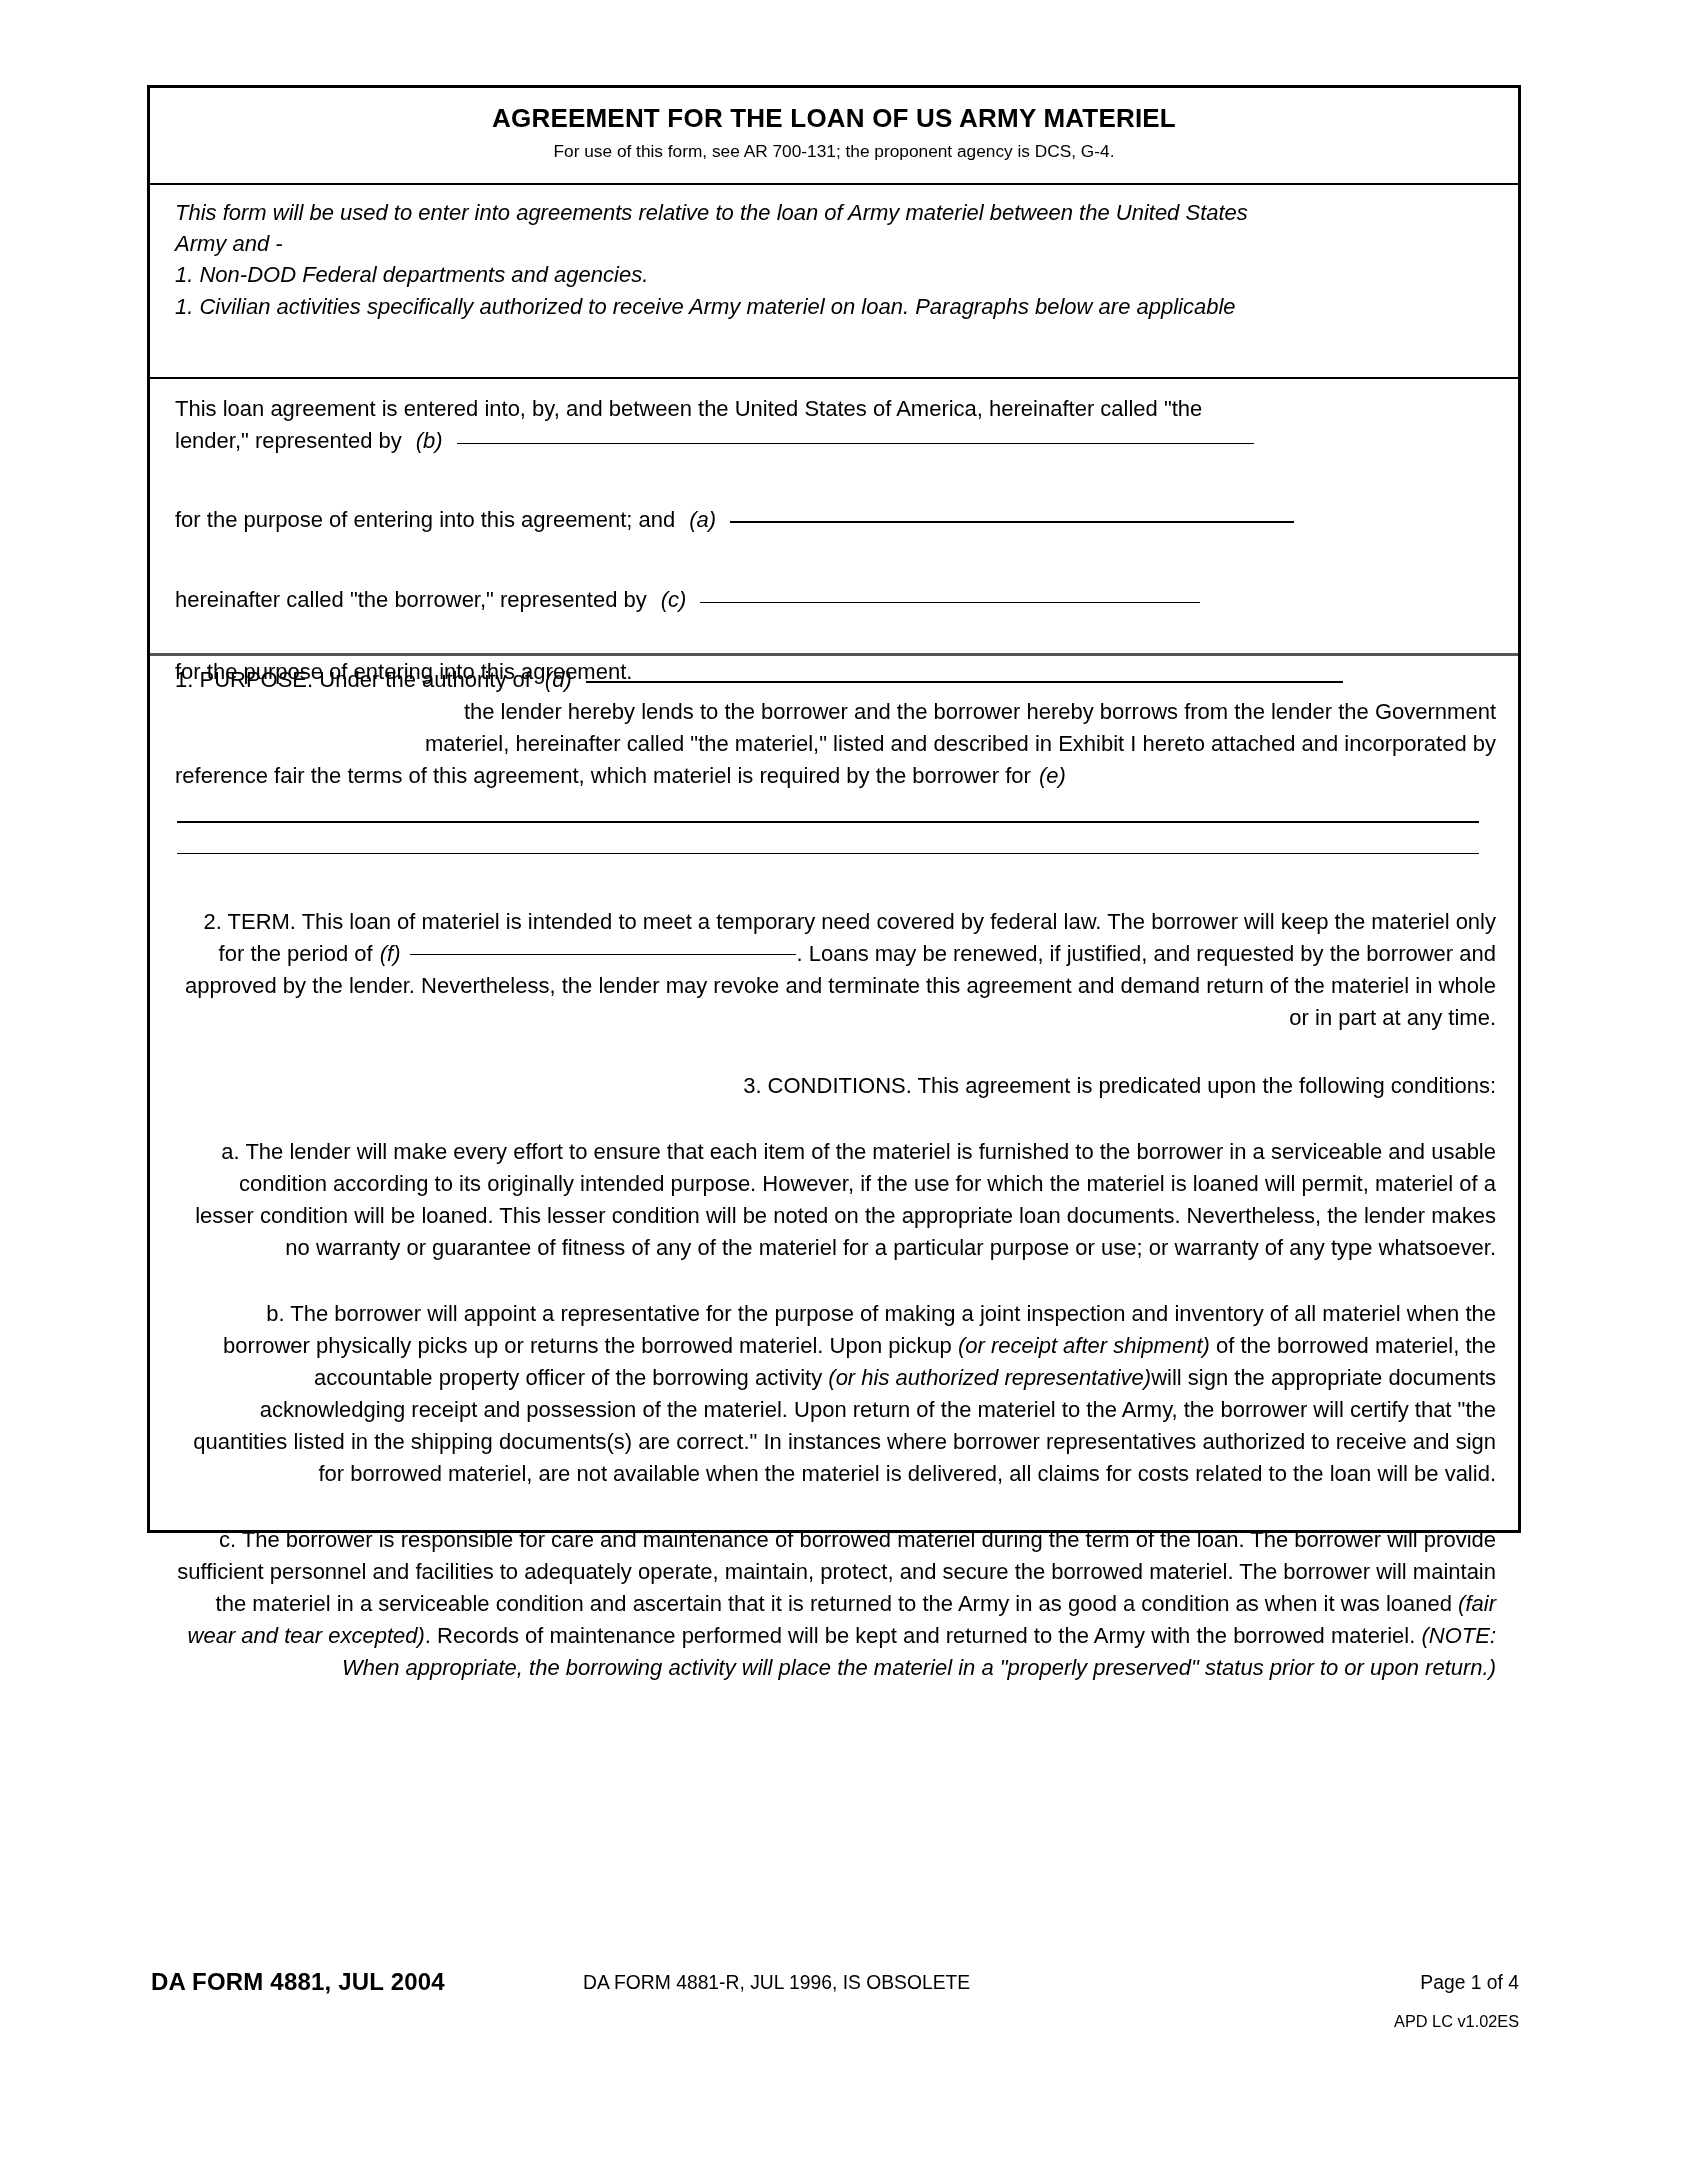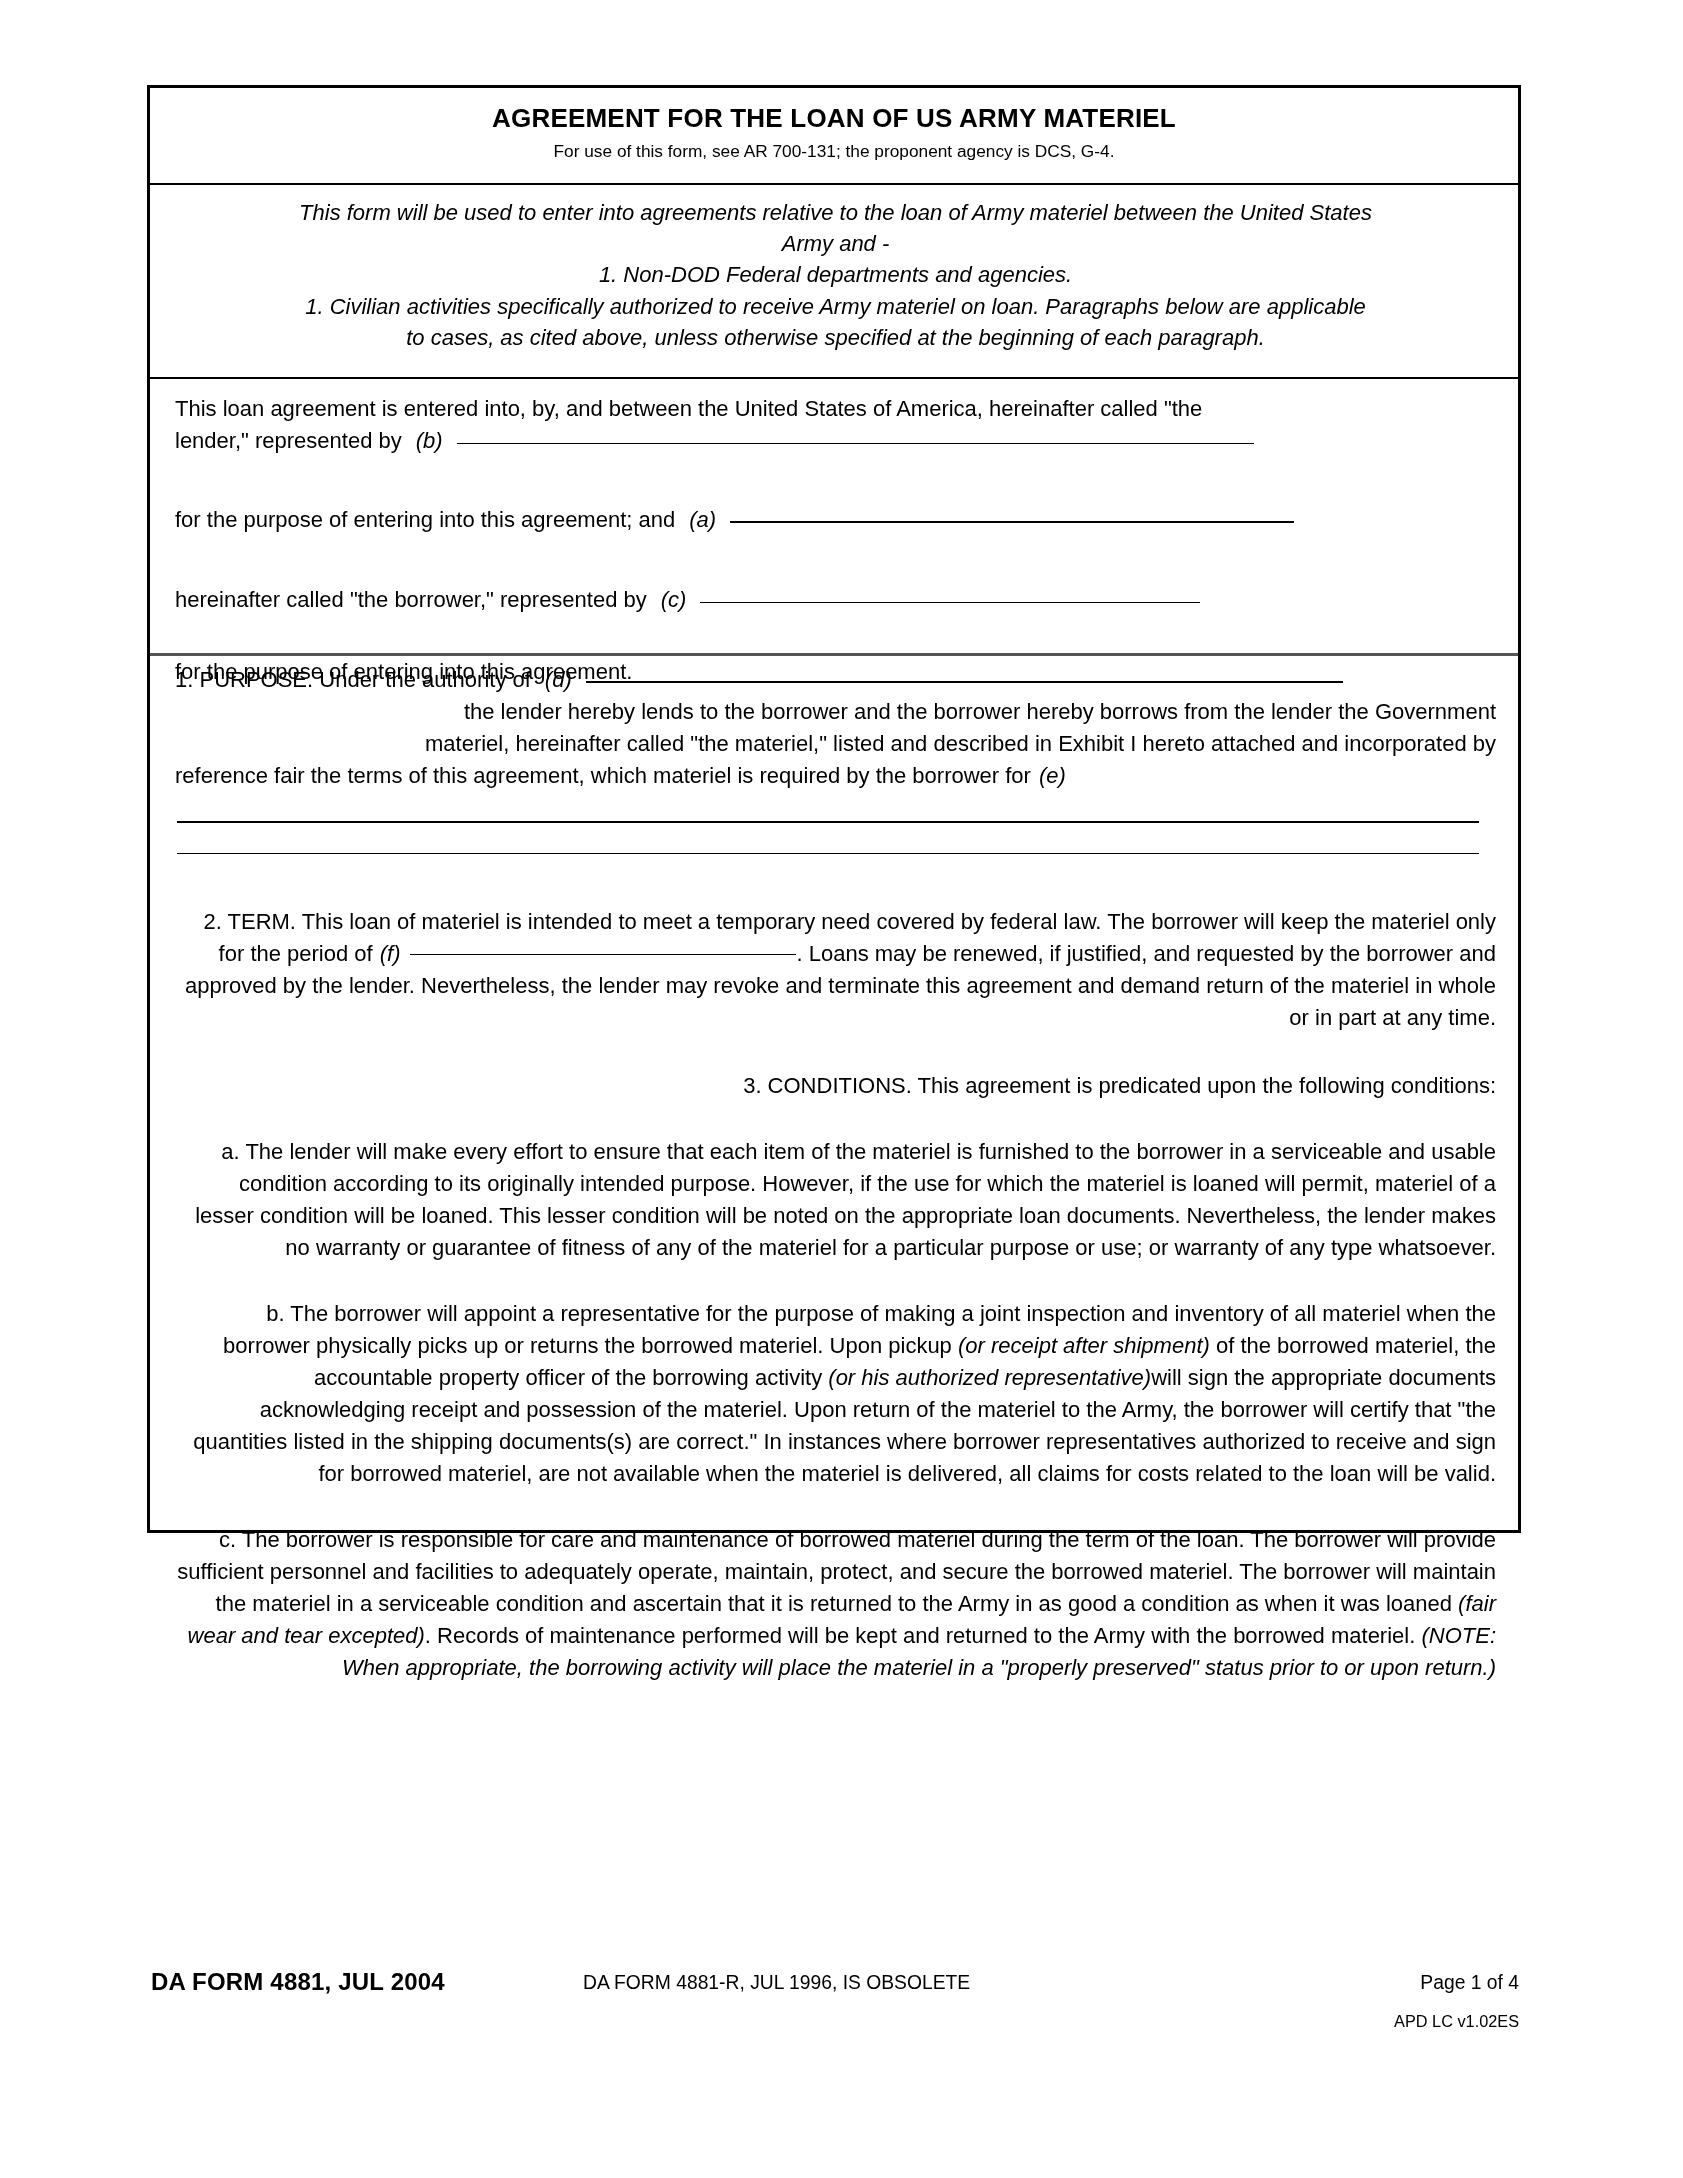--- a/index.html
+++ b/index.html
@@ -56,21 +56,20 @@
     line-height: 1.3;
     margin-top: 6px;
   }
 
   
   .intro-block {
     border-bottom: 2px solid #000;
     padding: 12px 22px 12px 25px;
     box-sizing: border-box;
     height: 194px;
-    text-align: center;
   }
   .intro-line {
     font-style: italic;
     font-size: 22px;
     line-height: 1.42;
     white-space: nowrap;
   }
 
   
   .parties-block {
@@ -186,21 +185,20 @@
     <div class="header-block">
       <div class="form-title">AGREEMENT FOR THE LOAN OF US ARMY MATERIEL</div>
       <div class="form-subtitle">For use of this form, see AR 700-131; the proponent agency is DCS, G-4.</div>
     </div>
 
     <div class="intro-block">
       <div class="intro-line">This form will be used to enter into agreements relative to the loan of Army materiel between the United States</div>
       <div class="intro-line">Army and -</div>
       <div class="intro-line">1. Non-DOD Federal departments and agencies.</div>
       <div class="intro-line">1. Civilian activities specifically authorized to receive Army materiel on loan.  Paragraphs below are applicable</div>
-      <div class="intro-line">to cases, as cited above, unless otherwise specified at the beginning of each paragraph.</div>
     </div>
 
     <div class="parties-block">
       <div class="body-text">This loan agreement is entered into, by, and between the United States of America, hereinafter called "the</div>
 
       <div class="fill-row">
         <span class="fill-label">lender," represented by</span>
         <span class="fill-label ital gap-before">(b)</span>
         <span class="rule gap-before" style="width:797px;"></span>
       </div>

